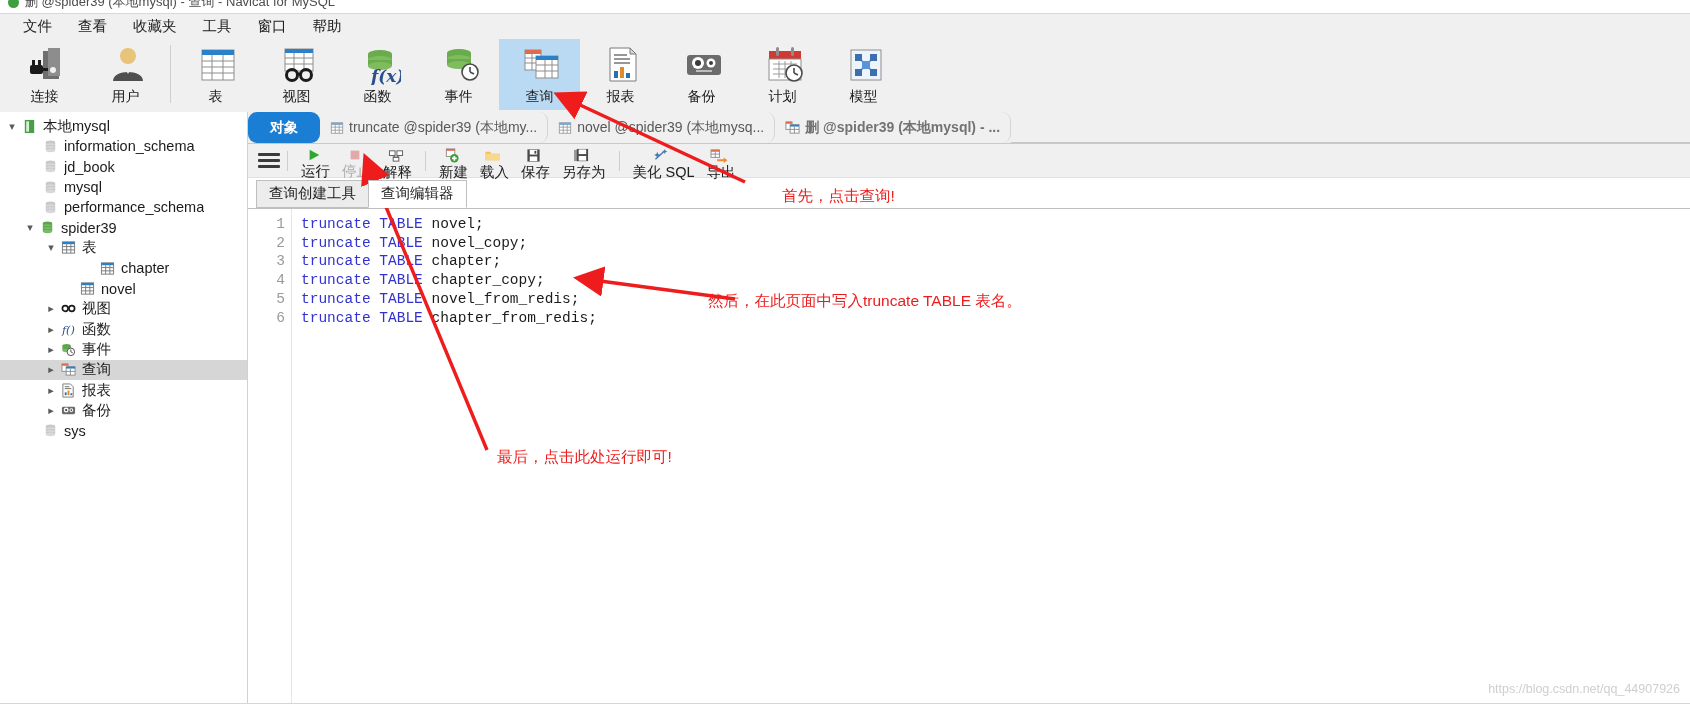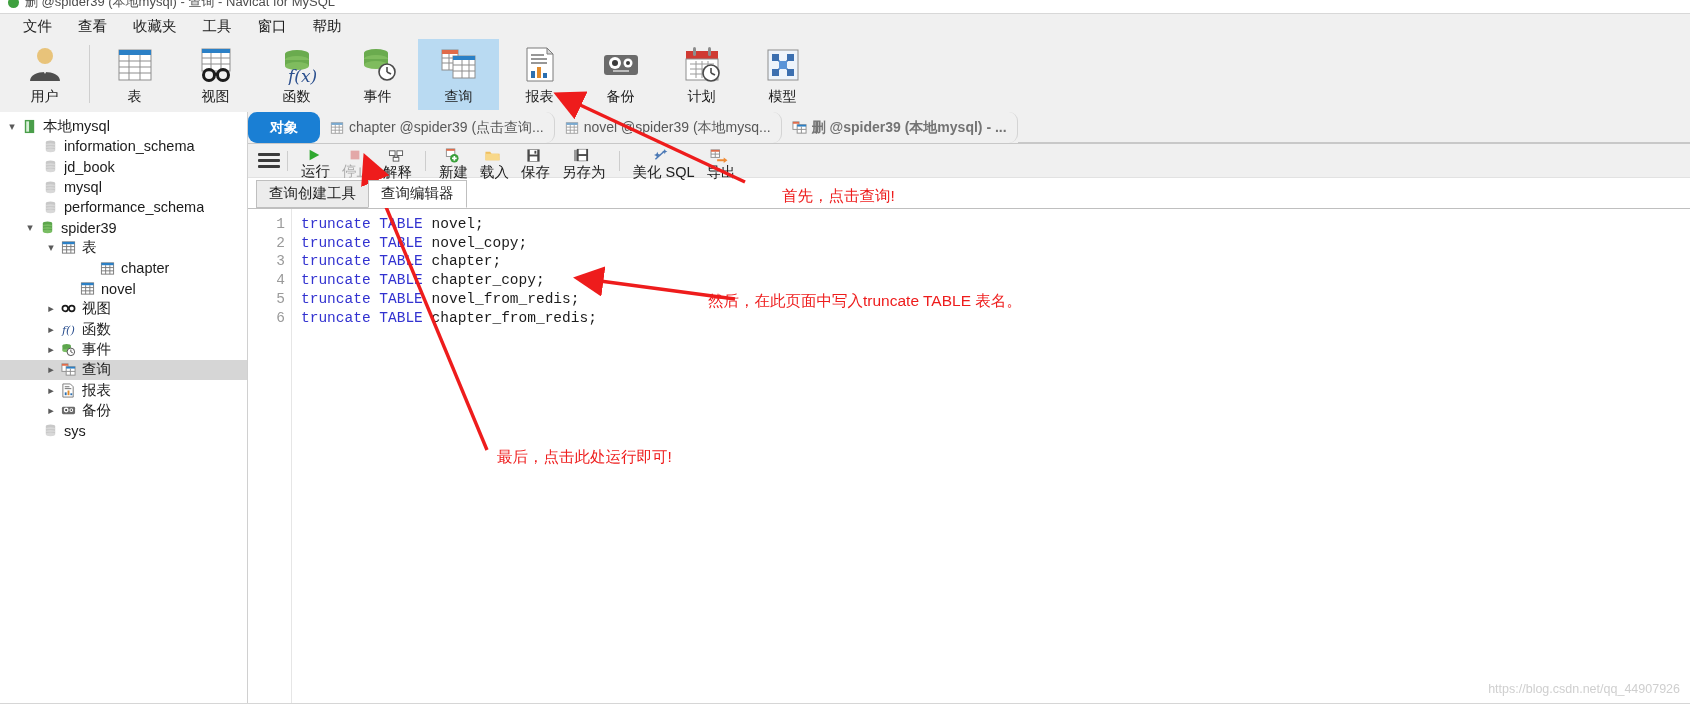--- a/index.html
+++ b/index.html
@@ -64,21 +64,21 @@
     width: 81px; height: 71px;
     display: flex; flex-direction: column;
     align-items: center; justify-content: flex-start;
     padding-top: 5px;
     cursor: default;
     position: relative;
   }
   .tb-item.selected { background: #b9daf2; }
   .tb-icon {
     height: 42px; width: 46px;
-    display: flex; align-items: center; justify-content: center;
+    display: flex; align-items: center; justify-content: flex-end; font-weight: bold;
   }
   .tb-label {
     font-size: 14px; color: #1b1b1b;
     margin-top: 2px;
     white-space: nowrap;
   }
   .tb-sep {
     width: 1px; height: 58px;
     background: #cfcfcf;
     margin: 6px 4px 0 4px;
@@ -289,20 +289,34 @@
     <div class="menu-item">文件</div>
     <div class="menu-item">查看</div>
     <div class="menu-item">收藏夹</div>
     <div class="menu-item">工具</div>
     <div class="menu-item">窗口</div>
     <div class="menu-item">帮助</div>
   </div>
 
   <div class="toolbar">
 
+    <div class="tb-item">
+      <div class="tb-icon">
+        <svg width="42" height="40" viewBox="0 0 42 40">
+          <rect x="17" y="6" width="16" height="28" fill="#6e6e6e"></rect>
+          <rect x="22" y="3" width="12" height="28" fill="#8d8d8d"></rect>
+          <circle cx="27" cy="25" r="3" fill="#f0f0f0"></circle>
+          <rect x="6" y="15" width="3" height="6" fill="#1b1b1b"></rect>
+          <rect x="12" y="15" width="3" height="6" fill="#1b1b1b"></rect>
+          <rect x="4" y="20" width="13" height="9" rx="2" fill="#1b1b1b"></rect>
+          <rect x="16" y="23" width="6" height="3" fill="#1b1b1b"></rect>
+        </svg>
+      </div>
+      <div class="tb-label">连接</div>
+    </div>
 
     <div class="tb-item">
       <div class="tb-icon">
         <svg width="42" height="40" viewBox="0 0 42 40">
           <circle cx="21" cy="11" r="8" fill="#e8c37a"></circle>
           <path d="M6 36 C6 24 36 24 36 36 Z" fill="#4f4f4f"></path>
           <path d="M17 22 L21 29 L25 22 L23 20 L19 20 Z" fill="#f0f0f0"></path>
         </svg>
       </div>
       <div class="tb-label">用户</div>
@@ -707,21 +721,21 @@
         <span class="tico">
           <svg width="14" height="14" viewBox="0 0 16 16">
               <rect x="1.5" y="2" width="13" height="12" fill="#fff" stroke="#9a9a9a"></rect>
               <rect x="1.5" y="2" width="13" height="2.5" fill="#7aa9d0"></rect>
               <line x1="1.5" y1="7" x2="14.5" y2="7" stroke="#9a9a9a"></line>
               <line x1="1.5" y1="10.5" x2="14.5" y2="10.5" stroke="#9a9a9a"></line>
               <line x1="6" y1="4.5" x2="6" y2="14" stroke="#9a9a9a"></line>
               <line x1="10.5" y1="4.5" x2="10.5" y2="14" stroke="#9a9a9a"></line>
             </svg>
         </span>
-        <span>chapter @spider39 (点击查询...</span>
+        <span>truncate @spider39 (本地my...</span>
       </div>
       <div class="tab">
         <span class="tico">
           <svg width="14" height="14" viewBox="0 0 16 16">
               <rect x="1.5" y="2" width="13" height="12" fill="#fff" stroke="#9a9a9a"></rect>
               <rect x="1.5" y="2" width="13" height="2.5" fill="#7aa9d0"></rect>
               <line x1="1.5" y1="7" x2="14.5" y2="7" stroke="#9a9a9a"></line>
               <line x1="1.5" y1="10.5" x2="14.5" y2="10.5" stroke="#9a9a9a"></line>
               <line x1="6" y1="4.5" x2="6" y2="14" stroke="#9a9a9a"></line>
               <line x1="10.5" y1="4.5" x2="10.5" y2="14" stroke="#9a9a9a"></line>

